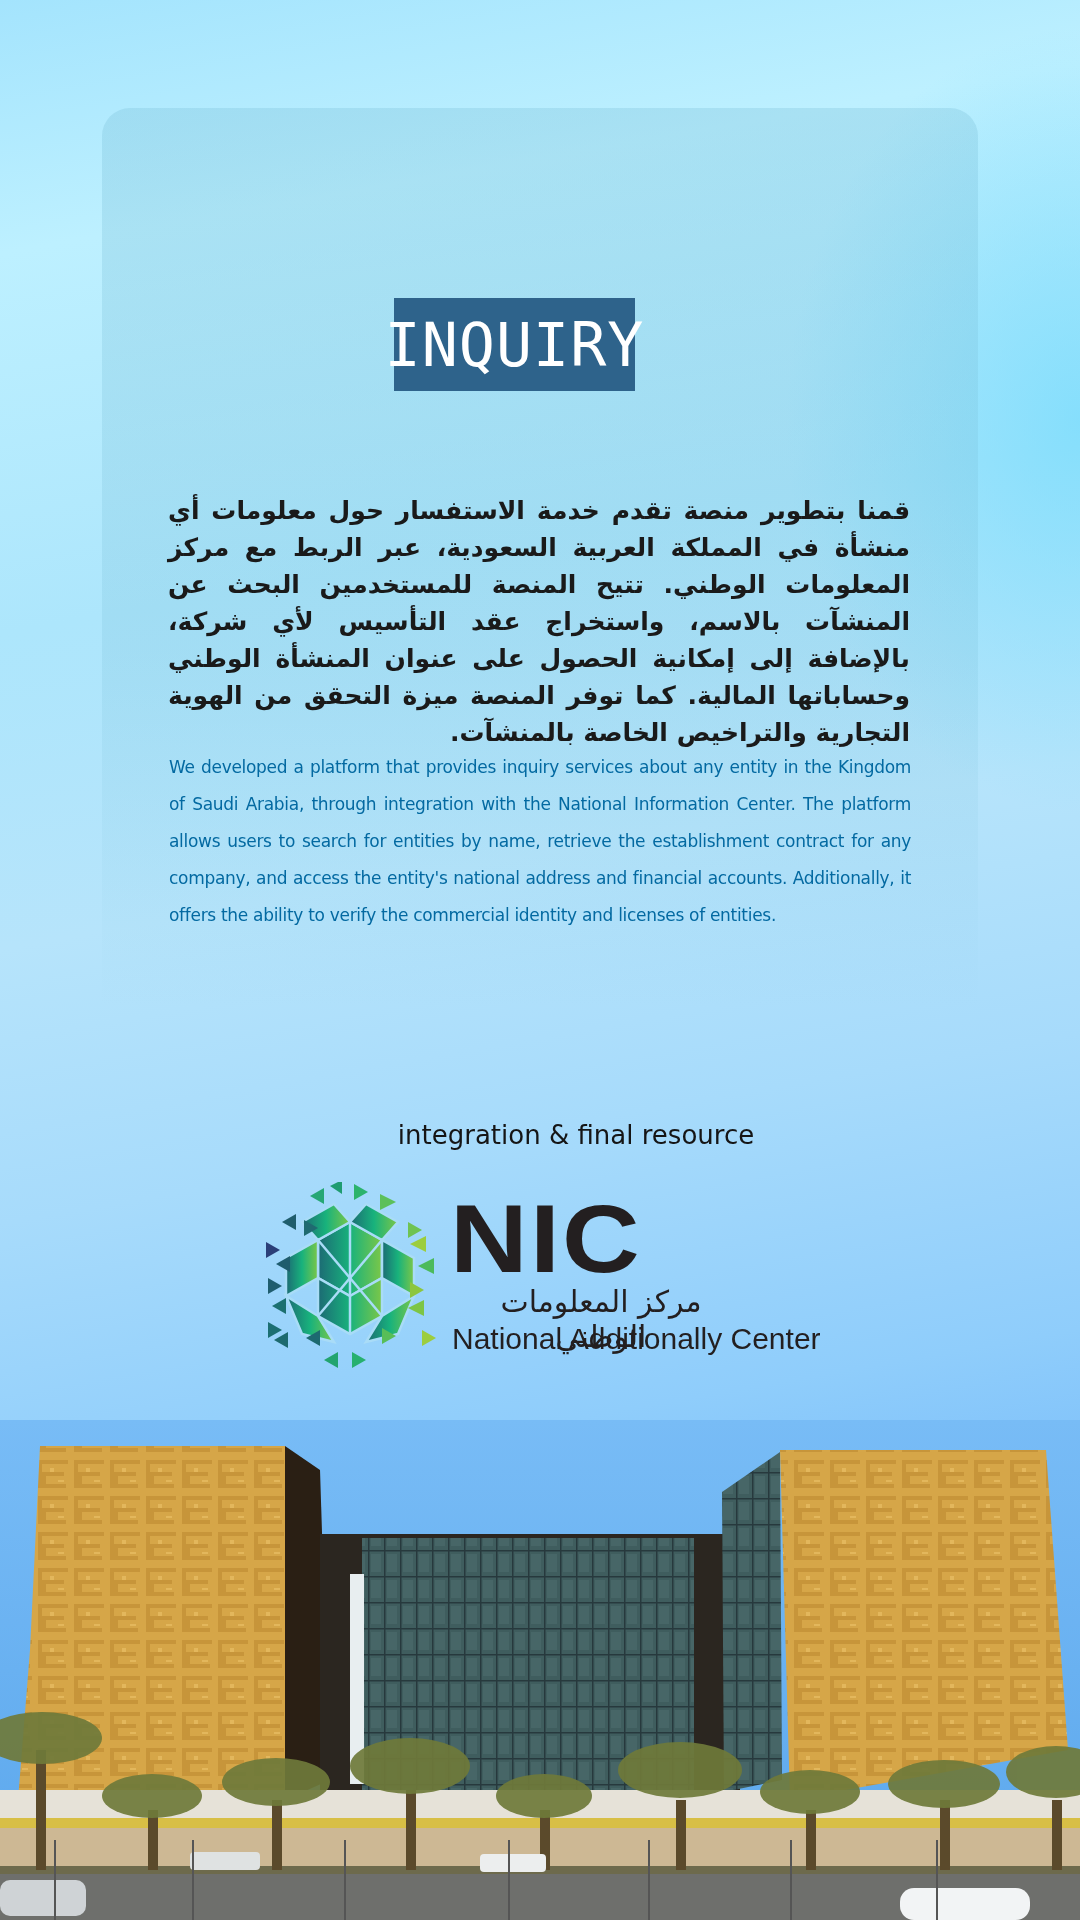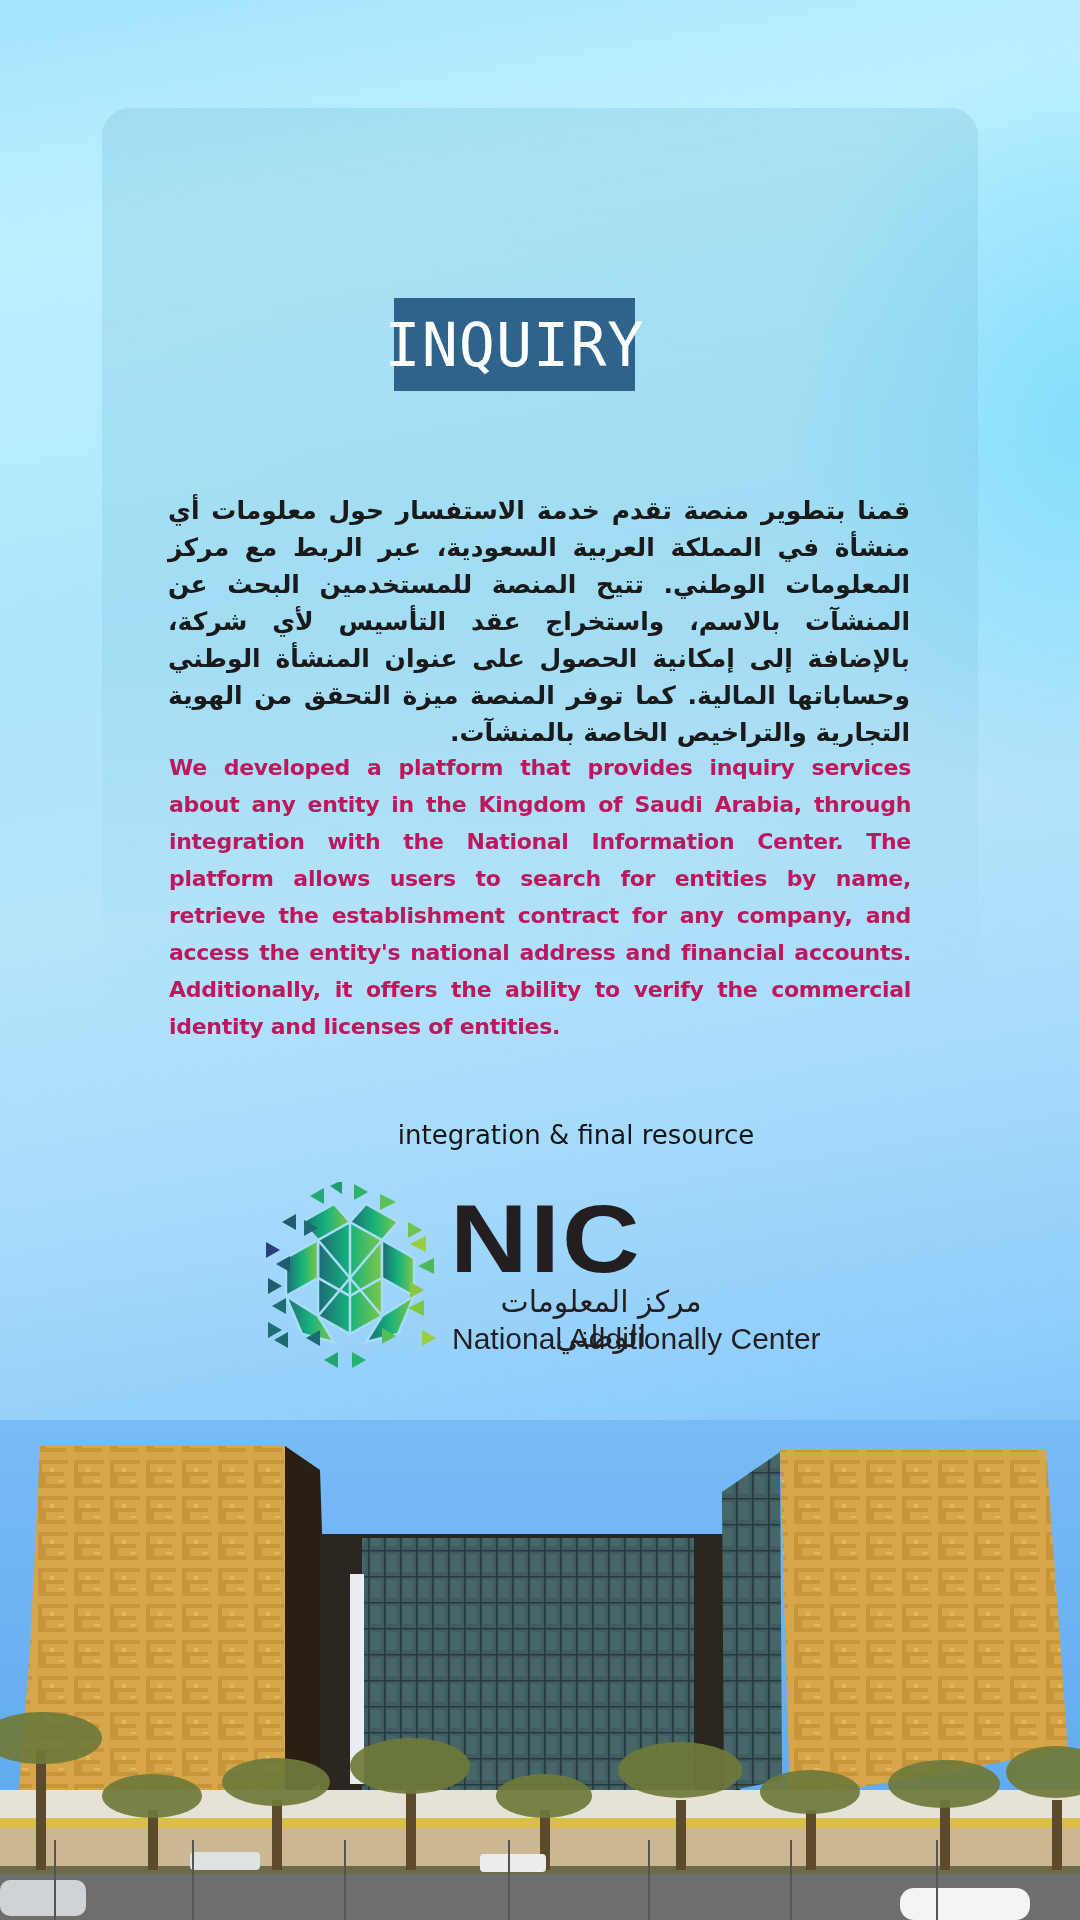--- a/index.html
+++ b/index.html
@@ -23,22 +23,22 @@
     color: #ffffff; font-family: "DejaVu Sans Mono", monospace; font-size: 60px; letter-spacing: 1px;
   }
   .ar-text {
     position: absolute; left: 168px; top: 492px; width: 742px;
     direction: rtl; text-align: justify; text-align-last: right;
     font-family: "DejaVu Sans", sans-serif; font-size: 25px; line-height: 37px; color: #1a1a1a;
     font-weight: 700;
   }
   .en-text {
     position: absolute; left: 169px; top: 749px; width: 742px;
-    text-align: justify; font-family: "DejaVu Sans", sans-serif; font-size: 22px; line-height: 37px;
-    color: #be185d; font-weight: 700; letter-spacing: -0.3px;
+    text-align: justify; font-family: "DejaVu Sans", sans-serif; font-size: 17px; line-height: 37px;
+    color: #0369a1; font-weight: 400; letter-spacing: -0.3px;
   }
   .tagline {
     position: absolute; left: 0; top: 1120px; width: 1080px; text-align: center;
     font-family: "DejaVu Sans", sans-serif; font-size: 26px; color: #151515; padding-left: 36px;
   }
   .logo-mark { position: absolute; left: 262px; top: 1182px; width: 176px; height: 190px; }
   .logo-nic {
     position: absolute; left: 450px; top: 1196px;
     font-family: "Liberation Sans", sans-serif; font-weight: 900; font-size: 96px; line-height: 86px;
     color: #231f20; letter-spacing: 2px; transform: scaleX(1.12); transform-origin: left;

